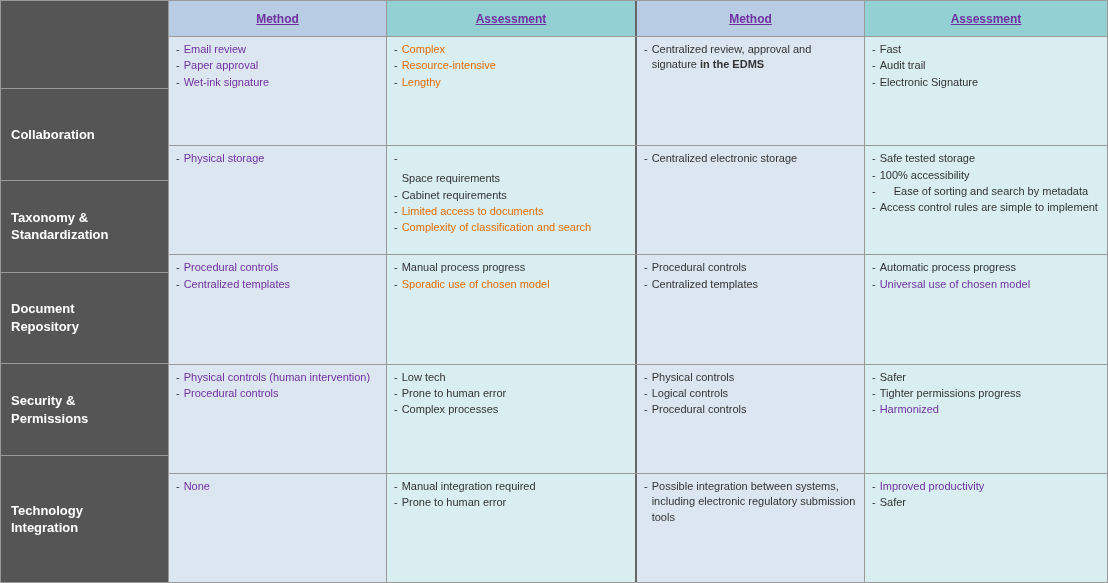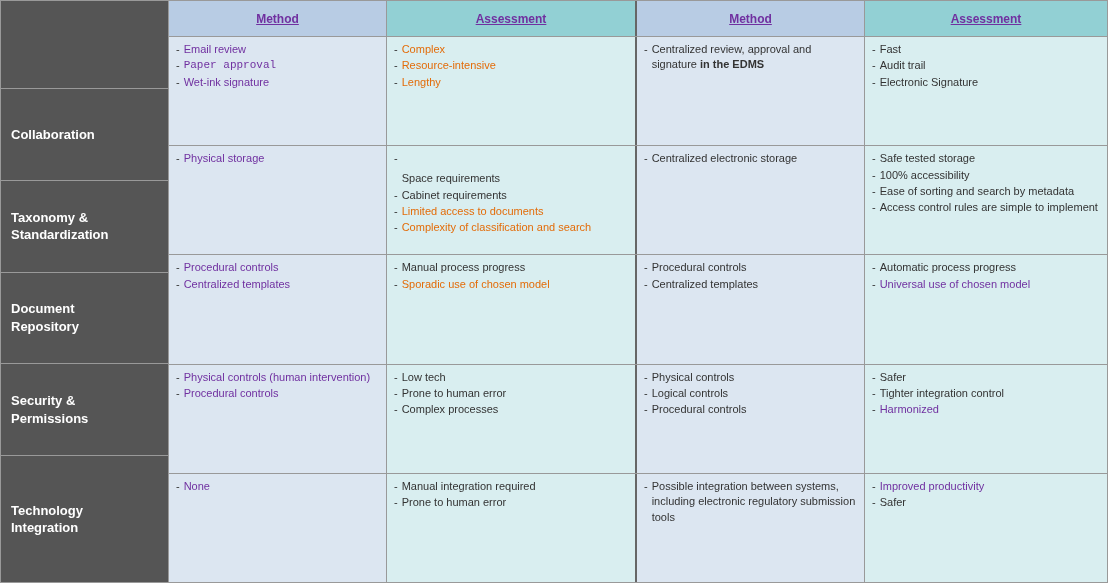--- a/index.html
+++ b/index.html
@@ -229,21 +229,21 @@
 
     <div class="data-rows" id="data-rows-container">
     <div class="data-row">
           <div class="cell cell-method-paper">
             <div class="bullet-item">
               <span class="bullet">-</span>
               <span class="item-text" style="color:#7030a0;">Email review</span>
             </div>
             <div class="bullet-item">
               <span class="bullet">-</span>
-              <span class="item-text" style="color:#7030a0;font-family:Liberation Mono, monospace;">Paper approval</span>
+              <span class="item-text" style="color:#7030a0;">Paper approval</span>
             </div>
             <div class="bullet-item">
               <span class="bullet">-</span>
               <span class="item-text" style="color:#7030a0;">Wet-ink signature</span>
             </div>
           </div>
           <div class="cell cell-assess-paper">
             <div class="bullet-item">
               <span class="bullet">-</span>
               <span class="item-text" style="color:#e36c09;">Complex</span>
@@ -313,21 +313,21 @@
             <div class="bullet-item">
               <span class="bullet">-</span>
               <span class="item-text" style="color:#333;">Safe tested storage</span>
             </div>
             <div class="bullet-item">
               <span class="bullet">-</span>
               <span class="item-text" style="color:#333;">100% accessibility</span>
             </div>
             <div class="bullet-item">
               <span class="bullet">-</span>
-              <span class="item-text" style="color:#333;">Ease of sorting and search by metadata</span>
+              <span class="item-text" style="color:#333;margin-left:14px;">Ease of sorting and search by metadata</span>
             </div>
             <div class="bullet-item">
               <span class="bullet">-</span>
               <span class="item-text" style="color:#333;">Access control rules are simple to implement</span>
             </div>
           </div>
         </div>
         <div class="data-row">
           <div class="cell cell-method-paper">
             <div class="bullet-item">
@@ -409,21 +409,21 @@
               <span class="item-text" style="color:#333;">Procedural controls</span>
             </div>
           </div>
           <div class="cell cell-assess-edms">
             <div class="bullet-item">
               <span class="bullet">-</span>
               <span class="item-text" style="color:#333;">Safer</span>
             </div>
             <div class="bullet-item">
               <span class="bullet">-</span>
-              <span class="item-text" style="color:#333;">Tighter integration control</span>
+              <span class="item-text" style="color:#333;">Tighter permissions progress</span>
             </div>
             <div class="bullet-item">
               <span class="bullet">-</span>
               <span class="item-text" style="color:#7030a0;">Harmonized</span>
             </div>
           </div>
         </div>
         <div class="data-row">
           <div class="cell cell-method-paper">
             <div class="bullet-item">

